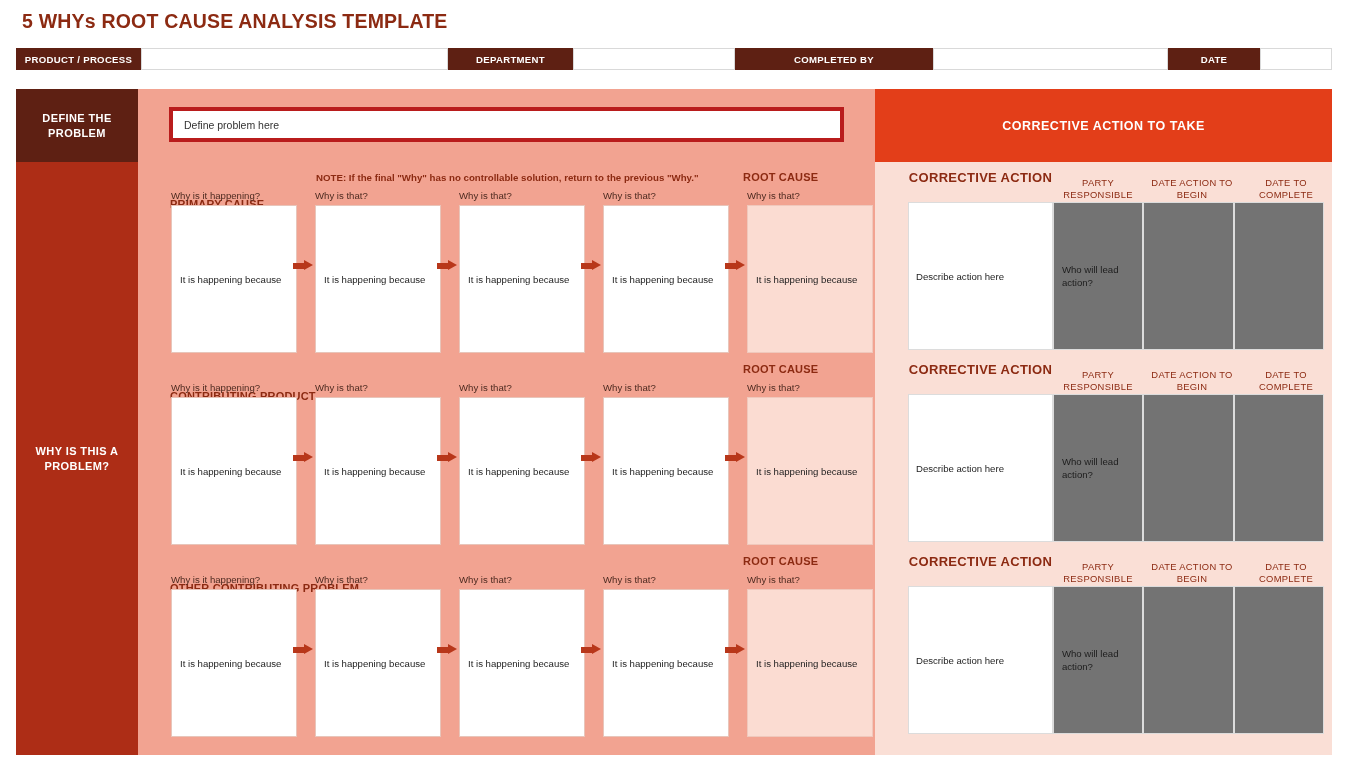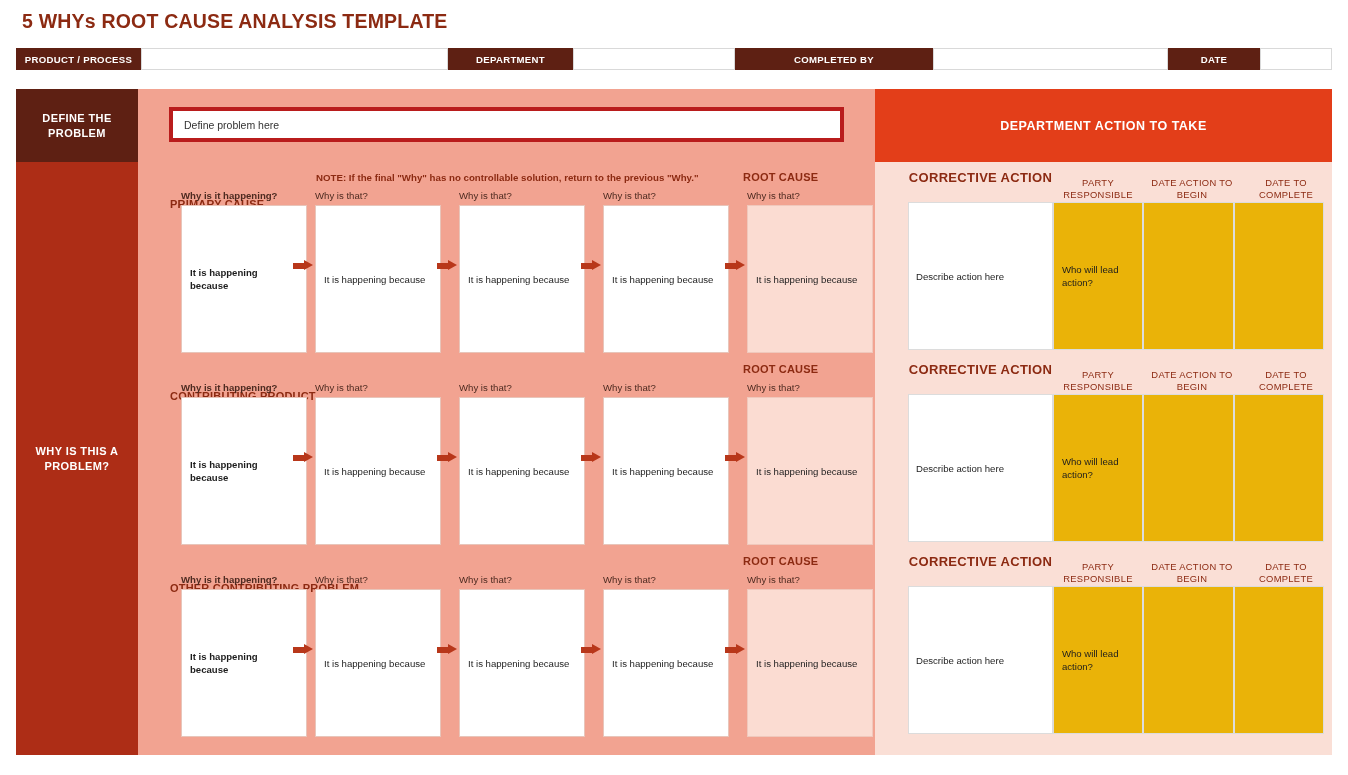--- a/index.html
+++ b/index.html
@@ -234,21 +234,21 @@
     color: #1d1d1d;
   }
   .why-box.root {
     background: #fbdcd2;
     border-color: #f0c8bc;
   }
   .h0 .why-box { height: 148px; }
   .h1 .why-box { height: 148px; }
   .h2 .why-box { height: 148px; }
 
-  .c0 { left: 43px; font-weight: bold; }
+  .c0 { left: 33px; }
   .c1 { left: 177px; }
   .c2 { left: 321px; }
   .c3 { left: 465px; }
   .c4 { left: 609px; }
 
   
   .arrow {
     position: absolute;
     width: 20px;
     height: 11px;
@@ -325,21 +325,21 @@
     border: 1px solid #dcdcdc;
     box-sizing: border-box;
     display: flex;
     align-items: center;
     padding: 0 8px;
     font-size: 9.6px;
     line-height: 13px;
     color: #1d1d1d;
   }
   .act-cell.main { width: 145px; background: #ffffff; padding-left: 7px; }
-  .act-cell.gray { width: 90.3px; background: #eab308; }
+  .act-cell.gray { width: 90.3px; background: #737373; }
   .act-cell.gray.wide { width: 90.4px; }
 </style>
 </head>
 <body>
 
 <div class="page-title">5 WHYs ROOT CAUSE ANALYSIS TEMPLATE</div>
 
 <div class="meta-bar">
   <div class="meta-label mw-pp">PRODUCT / PROCESS</div>
   <div class="meta-field mw-ppv"></div>
@@ -355,21 +355,21 @@
 
   <div class="spine">
     <div class="spine-define">DEFINE THE PROBLEM</div>
     <div class="spine-why">WHY IS THIS A PROBLEM?</div>
   </div>
 
   <div class="problem-strip">
     <div class="problem-input">Define problem here</div>
   </div>
 
-  <div class="cat-header">DEPARTMENT ACTION TO TAKE</div>
+  <div class="cat-header">CORRECTIVE ACTION TO TAKE</div>
 
   <div class="why-panel">
 
     <div class="why-row why-row-0 h0">
       <div class="row-title">PRIMARY CAUSE</div>
       <div class="row-note">NOTE: If the final "Why" has no controllable solution, return to the previous "Why."</div>
       <div class="row-rootlabel">ROOT CAUSE</div>
 
       <div class="why-cell c0">
         <div class="why-q">Why is it happening?</div>

